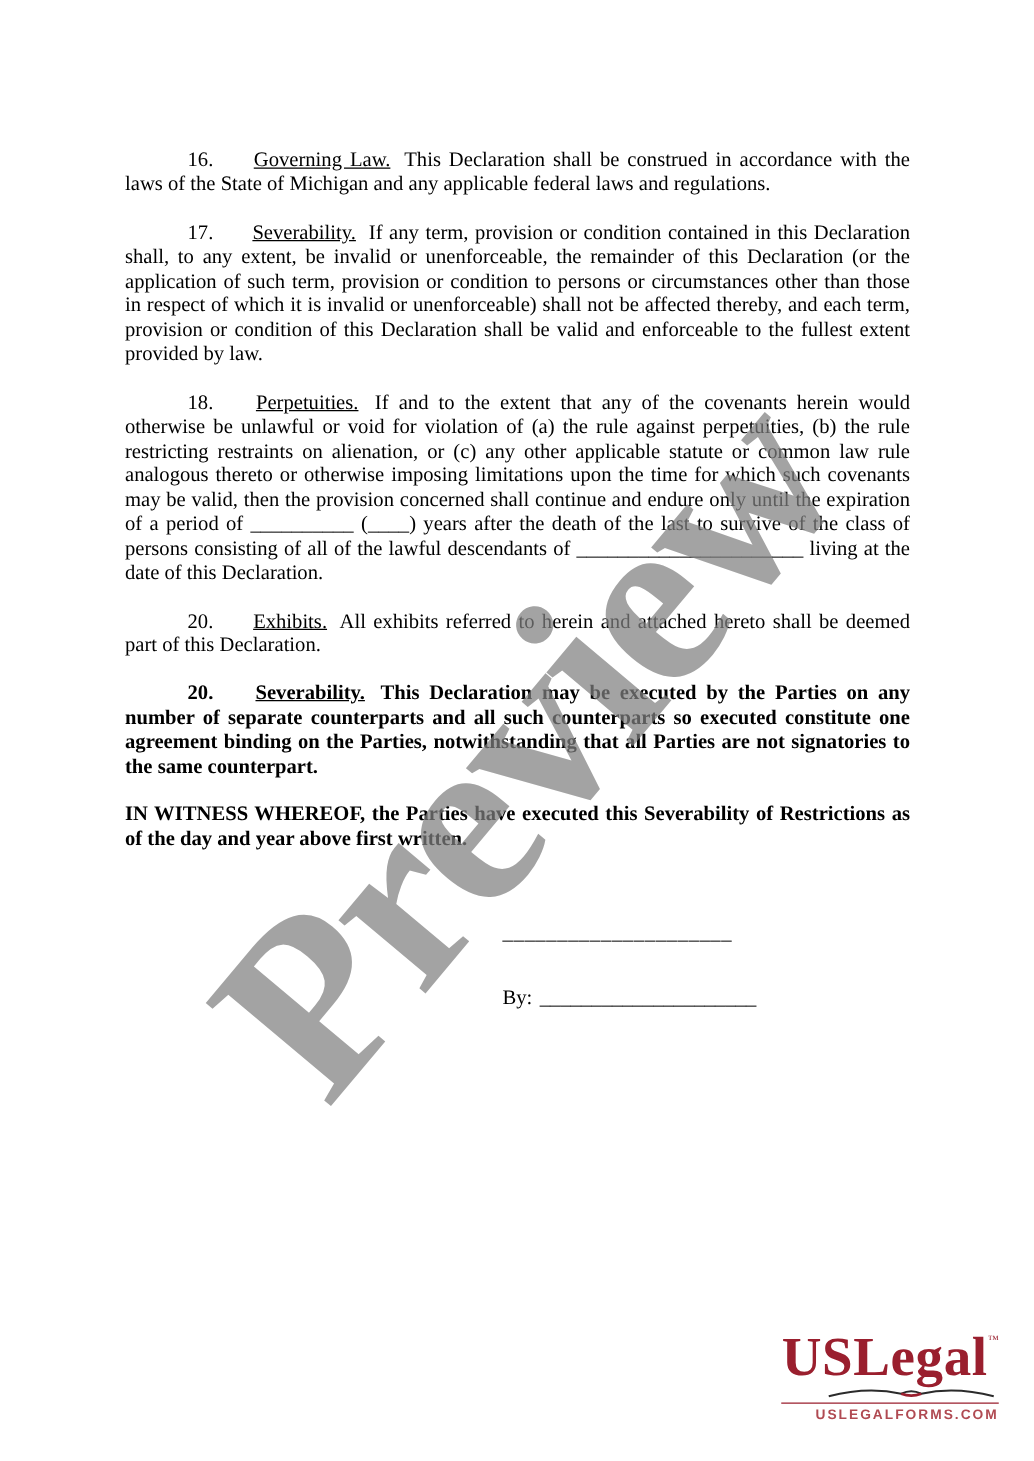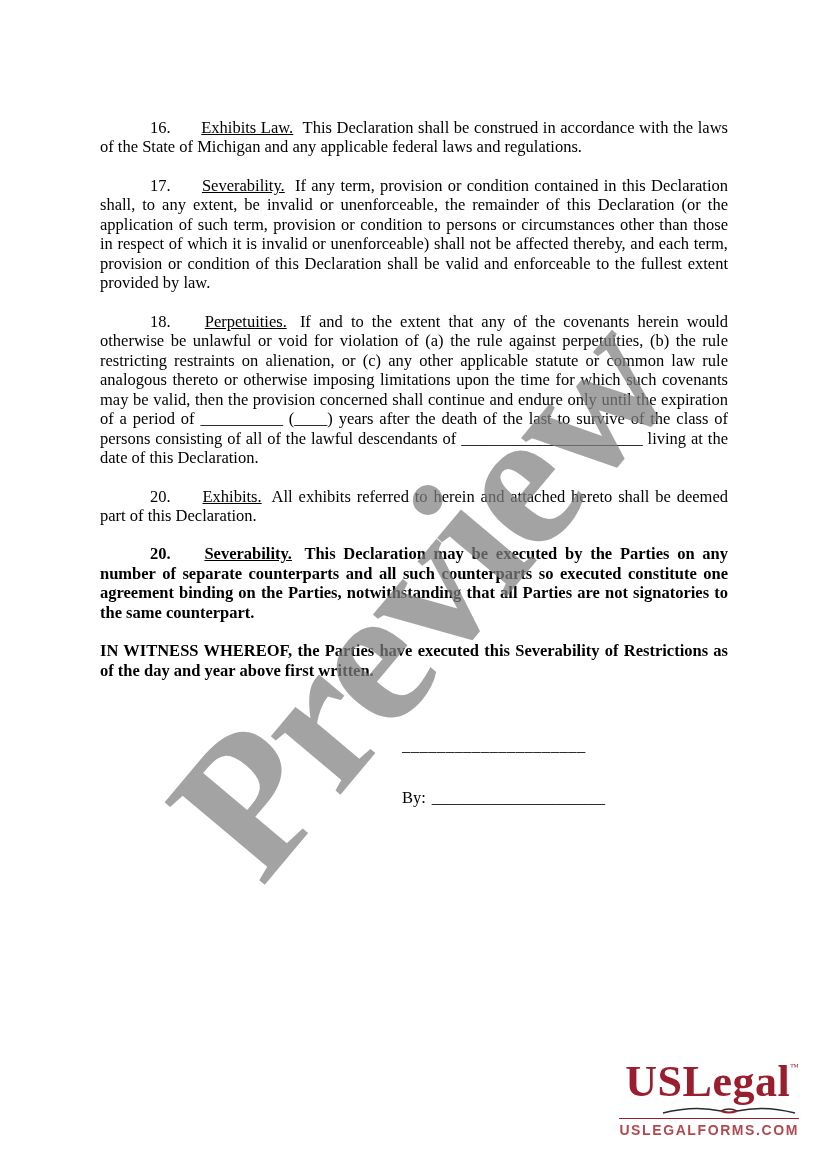--- a/index.html
+++ b/index.html
@@ -113,38 +113,38 @@
     display: block;
     margin: 0 0 2px auto;
   }
   .brand-rule {
     height: 1px;
     background: #9a1f2e;
     margin: 2px 0 3px 0;
   }
   .brand-site {
     font-family: "Liberation Sans", sans-serif;
-    font-size: 14px;
+    font-size: 11px;
     font-weight: bold;
     letter-spacing: 1.6px;
     color: #b04a52;
   }
 </style>
 </head>
 <body>
 
 <div id="page">
 
   <div id="watermark">Preview</div>
 
   <div id="content">
 
     <p class="para">
       <span class="num">16.</span>
-      <span class="head">Exhibits Law.</span>
+      <span class="head">Governing Law.</span>
       <span>This Declaration shall be construed in accordance with the laws of the State of Michigan and any applicable federal laws and regulations.</span>
     </p>
 
     <p class="para">
       <span class="num">17.</span>
       <span class="head">Severability.</span>
       <span>If any term, provision or condition contained in this Declaration shall, to any extent, be invalid or unenforceable, the remainder of this Declaration (or the application of such term, provision or condition to persons or circumstances other than those in respect of which it is invalid or unenforceable) shall not be affected thereby, and each term, provision or condition of this Declaration shall be valid and enforceable to the fullest extent provided by law.</span>
     </p>
 
     <p class="para">

